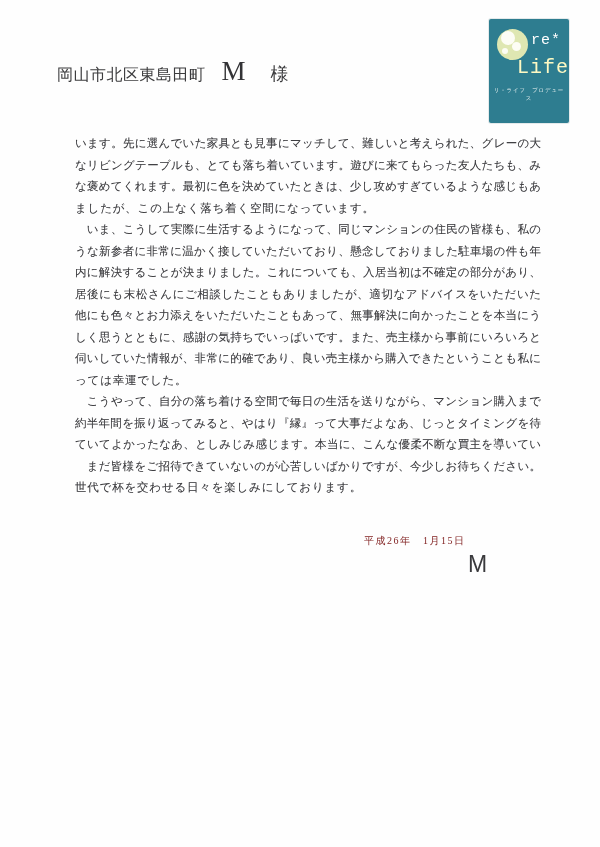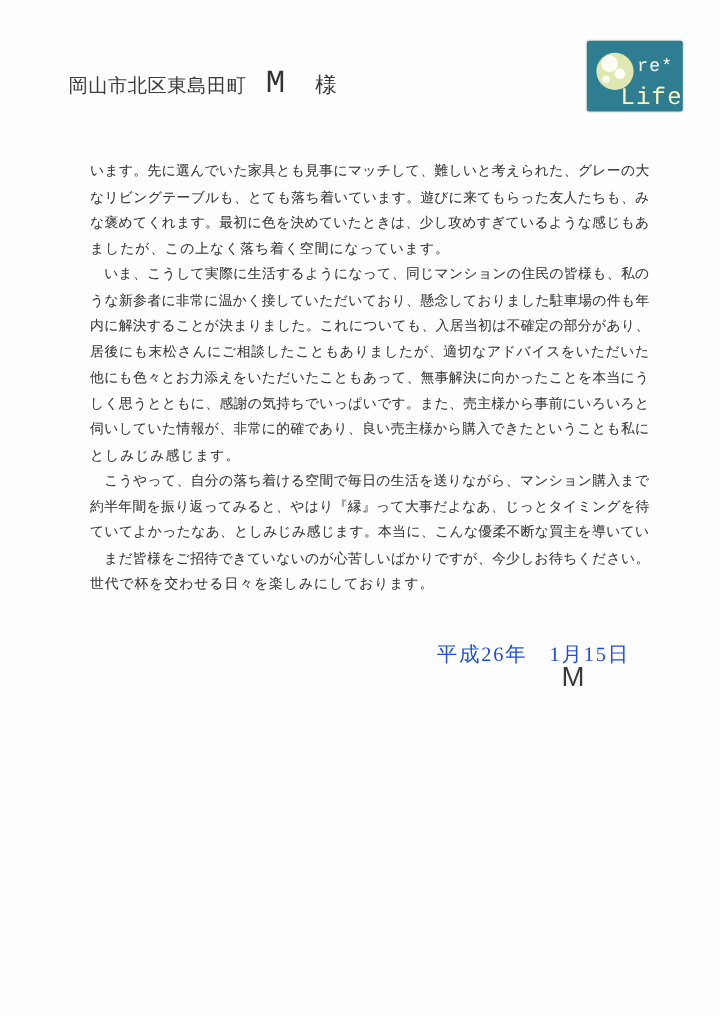--- a/index.html
+++ b/index.html
@@ -14,21 +14,21 @@
   }
 
   
   .recipient {
     position: absolute;
     left: 57px;
     top: 56px;
     display: flex;
     align-items: baseline;
     color: #3c3c3e;
-    font-family: Liberation Mono, monospace;
+    font-family: Liberation Serif, serif;
   }
   .recipient .address {
     font-size: 16px;
     letter-spacing: 0.5px;
     font-weight: 500;
   }
   .recipient .name {
     font-size: 27px;
     font-weight: 300;
     margin-left: 16px;
@@ -40,26 +40,25 @@
     margin-left: 24px;
     font-weight: 400;
   }
 
   
   .logo {
     position: absolute;
     left: 489px;
     top: 19px;
     width: 80px;
-    height: 59px;
+    height: 104px;
     background: #2e7d90;
     border-radius: 2px;
     box-shadow: 0 0 0 1px rgba(210,220,222,0.6);
     overflow: hidden;
-    margin-top: 15px;
   }
   .logo .moon {
     position: absolute;
     left: 8px;
     top: 10px;
     width: 31px;
     height: 31px;
     border-radius: 50%;
     background: #dfe7b2;
     overflow: hidden;
@@ -126,22 +125,22 @@
     text-align-last: left;
     letter-spacing: 0.8px;
     font-family: Liberation Mono, monospace;
   }
 
   
   .date {
     position: absolute;
     left: 364px;
     top: 534px;
-    font-size: 17px;
-    color: #1d4ed8;
+    font-size: 10px;
+    color: #7f1d1d;
     letter-spacing: 1.5px;
   }
   .signature {
     position: absolute;
     left: 468px;
     top: 551px;
     font-size: 23px;
     font-weight: 300;
     color: #3a3a3d;
     font-family: "Liberation Sans", "DejaVu Sans", sans-serif;
@@ -175,21 +174,21 @@
       <div class="line">なリビングテーブルも、とても落ち着いています。遊びに来てもらった友人たちも、みん</div>
       <div class="line">な褒めてくれます。最初に色を決めていたときは、少し攻めすぎているような感じもあり</div>
       <div class="line pend">ましたが、この上なく落ち着く空間になっています。</div>
       <div class="line">　いま、こうして実際に生活するようになって、同じマンションの住民の皆様も、私のよ</div>
       <div class="line">うな新参者に非常に温かく接していただいており、懸念しておりました駐車場の件も年度</div>
       <div class="line">内に解決することが決まりました。これについても、入居当初は不確定の部分があり、入</div>
       <div class="line">居後にも末松さんにご相談したこともありましたが、適切なアドバイスをいただいたり、</div>
       <div class="line">他にも色々とお力添えをいただいたこともあって、無事解決に向かったことを本当にうれ</div>
       <div class="line">しく思うとともに、感謝の気持ちでいっぱいです。また、売主様から事前にいろいろとお</div>
       <div class="line">伺いしていた情報が、非常に的確であり、良い売主様から購入できたということも私にと</div>
-      <div class="line pend">としみじみ感じます。</div>
+      <div class="line pend">っては幸運でした。</div>
       <div class="line">　こうやって、自分の落ち着ける空間で毎日の生活を送りながら、マンション購入までの</div>
       <div class="line">約半年間を振り返ってみると、やはり『縁』って大事だよなあ、じっとタイミングを待っ</div>
       <div class="line">ていてよかったなあ、としみじみ感じます。本当に、こんな優柔不断な買主を導いていた</div>
       <div class="line">　まだ皆様をご招待できていないのが心苦しいばかりですが、今少しお待ちください。同</div>
       <div class="line pend">世代で杯を交わせる日々を楽しみにしております。</div>
     </div>
 
   <div class="date">平成26年　1月15日</div>
   <div class="signature">M</div>
 

